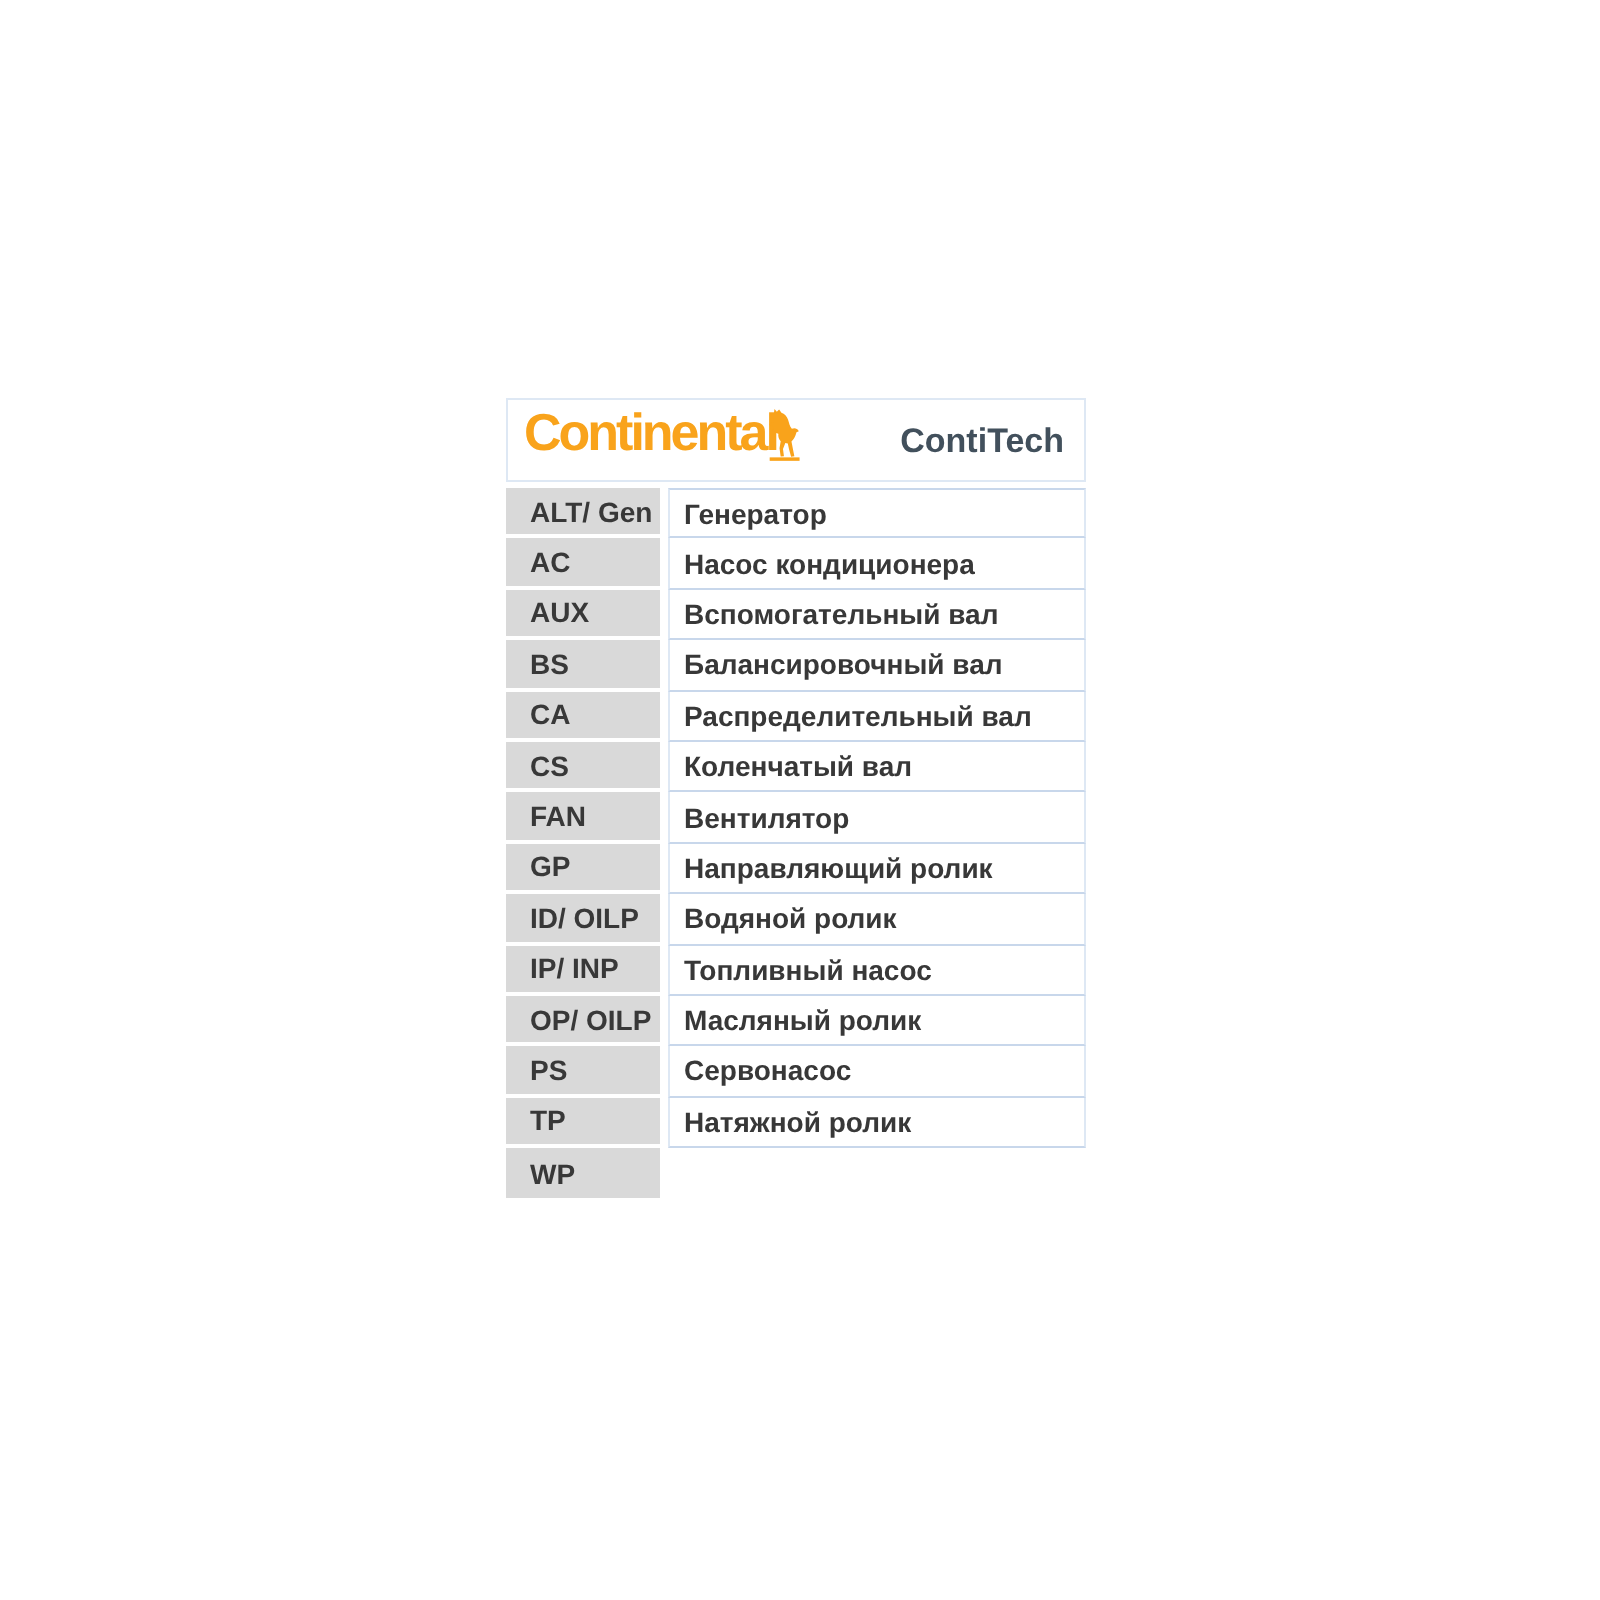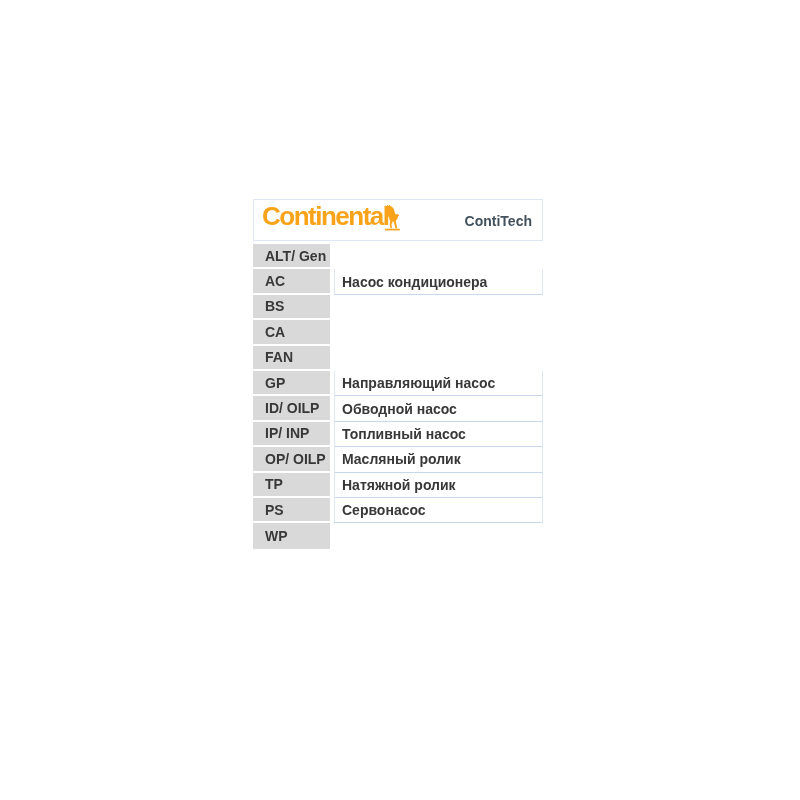--- a/index.html
+++ b/index.html
@@ -41,21 +41,21 @@
   .horse {
     position: absolute;
     left: 130px; top: 4px;
     width: 20px; height: 27px;
   }
   .horse svg { width: 100%; height: 100%; display: block; }
   .division {
     position: absolute;
     right: 10px; top: 50%;
     transform: translateY(-46%);
-    font-size: 14px;
+    font-size: 17px;
     font-weight: 700;
     color: var(--division-gray);
     margin-left: 16px;
   }
   .rows { display: flex; flex-direction: column; }
   .row { display: flex; height: 25.4px; }
   .code {
     width: 77px;
     background: var(--cell-gray);
     border-bottom: 2px solid #ffffff;
@@ -105,68 +105,80 @@
           C2.2,6 2.2,4.4 2.6,3.2 Z"></path>
         <rect fill="#f9a31b" x="0.5" y="25.6" width="15.5" height="1.8"></rect>
       </svg>
     </span>
     <span class="division">ContiTech</span>
   </div>
 
   <div class="rows">
   <div class="row">
     <div class="code">ALT/ Gen</div>
+    <div class="desc">Генератор</div>
   </div>
 
   <div class="row">
     <div class="code">AC</div>
     <div class="desc">Насос кондиционера</div>
   </div>
 
+  <div class="row">
+    <div class="code">AUX</div>
+    <div class="desc">Вспомогательный вал</div>
+  </div>
 
   <div class="row">
     <div class="code">BS</div>
+    <div class="desc">Балансировочный вал</div>
   </div>
 
   <div class="row">
     <div class="code">CA</div>
+    <div class="desc">Распределительный вал</div>
   </div>
 
+  <div class="row">
+    <div class="code">CS</div>
+    <div class="desc">Коленчатый вал</div>
+  </div>
 
   <div class="row">
     <div class="code">FAN</div>
+    <div class="desc">Вентилятор</div>
   </div>
 
   <div class="row">
     <div class="code">GP</div>
-    <div class="desc">Направляющий насос</div>
+    <div class="desc">Направляющий ролик</div>
   </div>
 
   <div class="row">
     <div class="code">ID/ OILP</div>
-    <div class="desc">Обводной насос</div>
+    <div class="desc">Водяной ролик</div>
   </div>
 
   <div class="row">
     <div class="code">IP/ INP</div>
     <div class="desc">Топливный насос</div>
   </div>
 
   <div class="row">
     <div class="code">OP/ OILP</div>
     <div class="desc">Масляный ролик</div>
   </div>
 
   <div class="row">
-    <div class="code">TP</div>
-    <div class="desc">Натяжной ролик</div>
+    <div class="code">PS</div>
+    <div class="desc">Сервонасос</div>
   </div>
 
   <div class="row">
-    <div class="code">PS</div>
-    <div class="desc">Сервонасос</div>
+    <div class="code">TP</div>
+    <div class="desc">Натяжной ролик</div>
   </div>
 
   <div class="row">
     <div class="code">WP</div>
   </div>
 </div>
 </div>
 
 </body></html>

